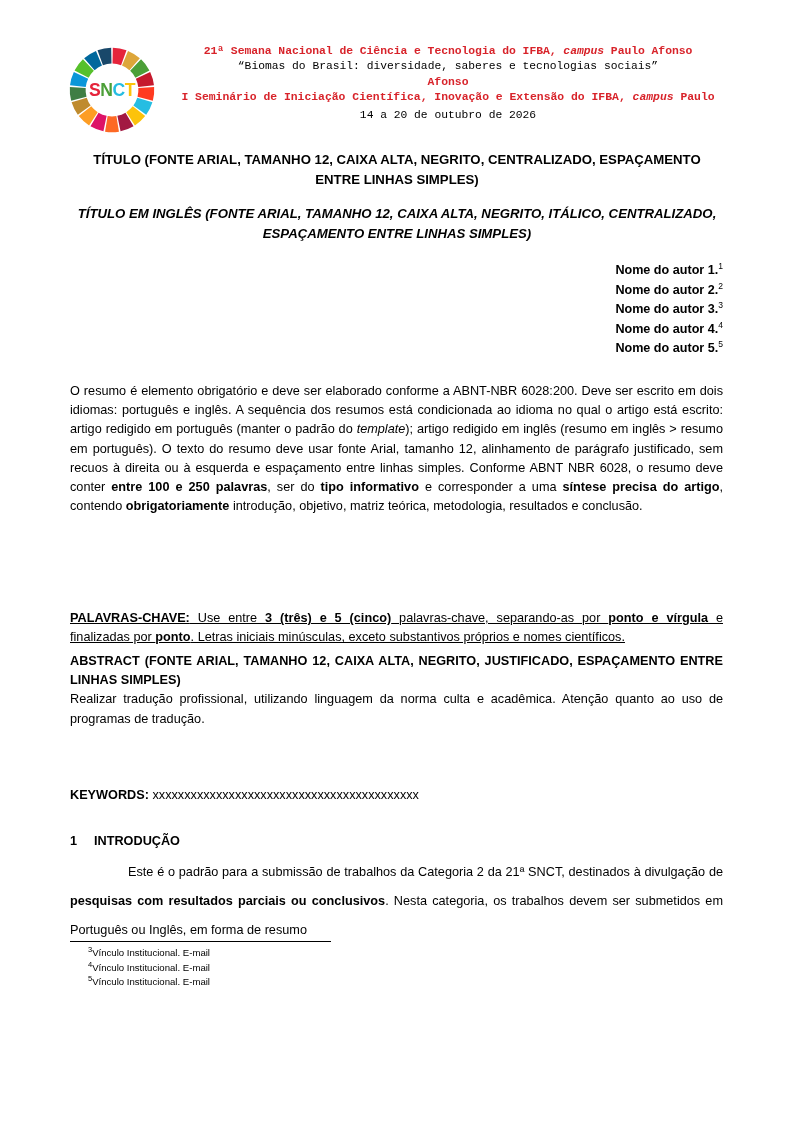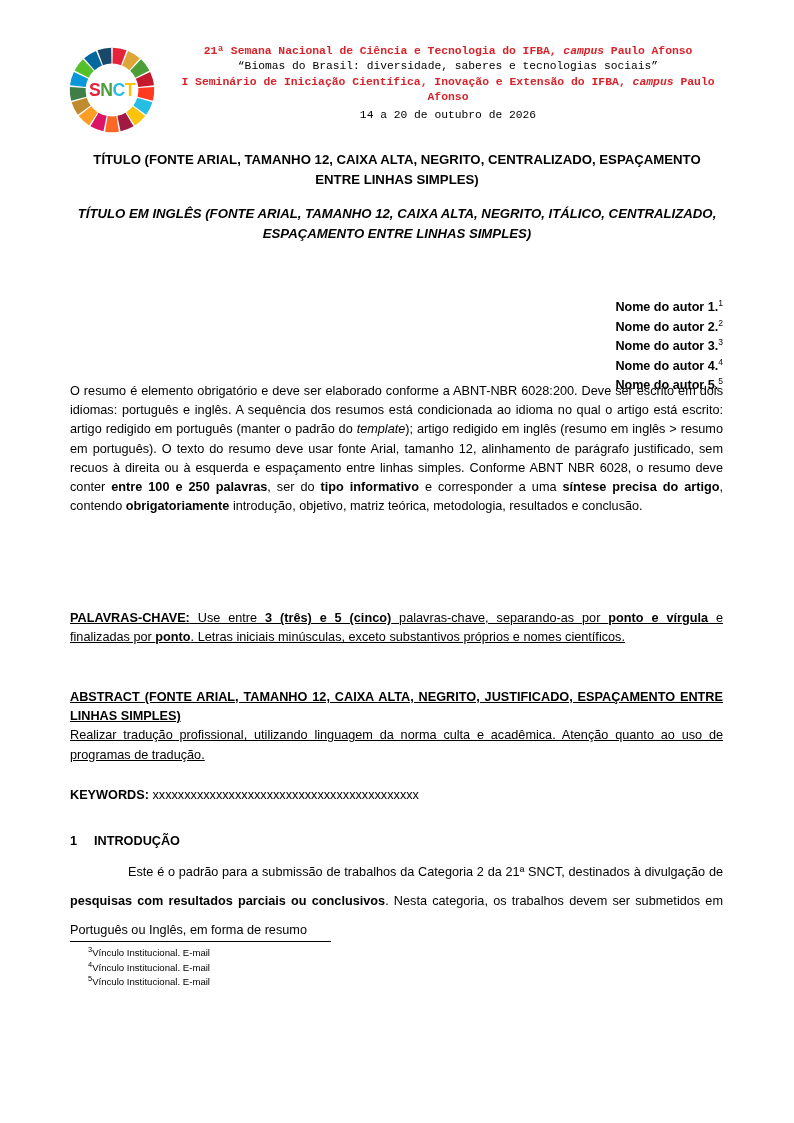--- a/index.html
+++ b/index.html
@@ -100,21 +100,20 @@
   
   .authors {
     position: absolute;
     left: 70px;
     top: 261px;
     width: 653px;
     text-align: right;
     font-size: 12.6px;
     font-weight: bold;
     line-height: 19.6px;
-    margin-top: 37px;
   }
   .authors div { white-space: nowrap; }
   sup {
     font-size: 0.68em;
     vertical-align: super;
     line-height: 0;
     font-weight: normal;
   }
 
   
@@ -135,21 +134,21 @@
     line-height: 19.2px;
     text-align: justify;
     text-align-last: left;
     hyphens: none;
   }
   .para b { font-weight: bold; }
   .para i { font-style: italic; margin-top: 24px; }
 
   #resumo-block  { top: 382px; }
   #kw-block      { top: 609px; text-decoration: underline; }
-  #abstract-block{ top: 688px; text-decoration: underline; }
+  #abstract-block{ top: 652px; }
   #keywords-block{ top: 786px; }
 
   .kw-line {
     font-size: 12.7px;
     line-height: 19.2px;
     text-align: left;
     word-break: break-all;
   }
 
   
@@ -220,22 +219,22 @@
           </g>
         <text x="50" y="56.5" text-anchor="middle" font-family="Liberation Sans, sans-serif" font-size="20" font-weight="bold" letter-spacing="-0.5">
           <tspan fill="#e5243b">S</tspan><tspan fill="#4c9f38">N</tspan><tspan fill="#26bde2">C</tspan><tspan fill="#fcc30b">T</tspan>
         </text>
       </svg>
     </div>
 
     <div class="header-text">
       <div class="hdr-line1"><span>21ª Semana Nacional de Ciência e Tecnologia do IFBA, </span><span class="it">campus</span><span> Paulo Afonso</span></div>
       <div class="hdr-line2">“Biomas do Brasil: diversidade, saberes e tecnologias sociais”</div>
+      <div class="hdr-line3">Afonso</div>
       <div class="hdr-line3"><span>I Seminário de Iniciação Científica, Inovação e Extensão do IFBA, </span><span class="it">campus</span><span> Paulo</span></div>
-      <div class="hdr-line3">Afonso</div>
       <div class="hdr-line4">14 a 20 de outubro de 2026</div>
     </div>
   </div>
 
   <div class="title-pt">TÍTULO (FONTE ARIAL, TAMANHO 12, CAIXA ALTA, NEGRITO, CENTRALIZADO, ESPAÇAMENTO ENTRE LINHAS SIMPLES)</div>
   <div class="title-en">TÍTULO EM INGLÊS (FONTE ARIAL, TAMANHO 12, CAIXA ALTA, NEGRITO, ITÁLICO, CENTRALIZADO, ESPAÇAMENTO ENTRE LINHAS SIMPLES)</div>
 
   <div class="authors">
     <div><span>Nome do autor 1.</span><sup>1</sup></div>
     <div><span>Nome do autor 2.</span><sup>2</sup></div>

